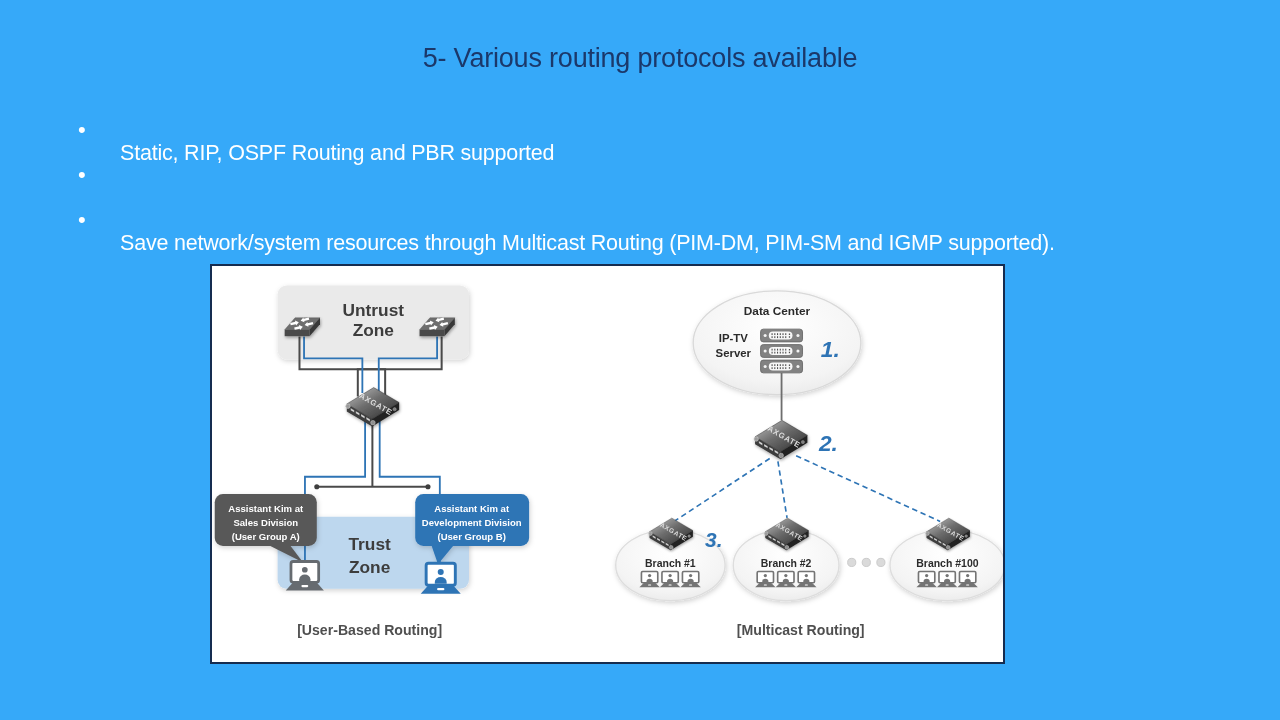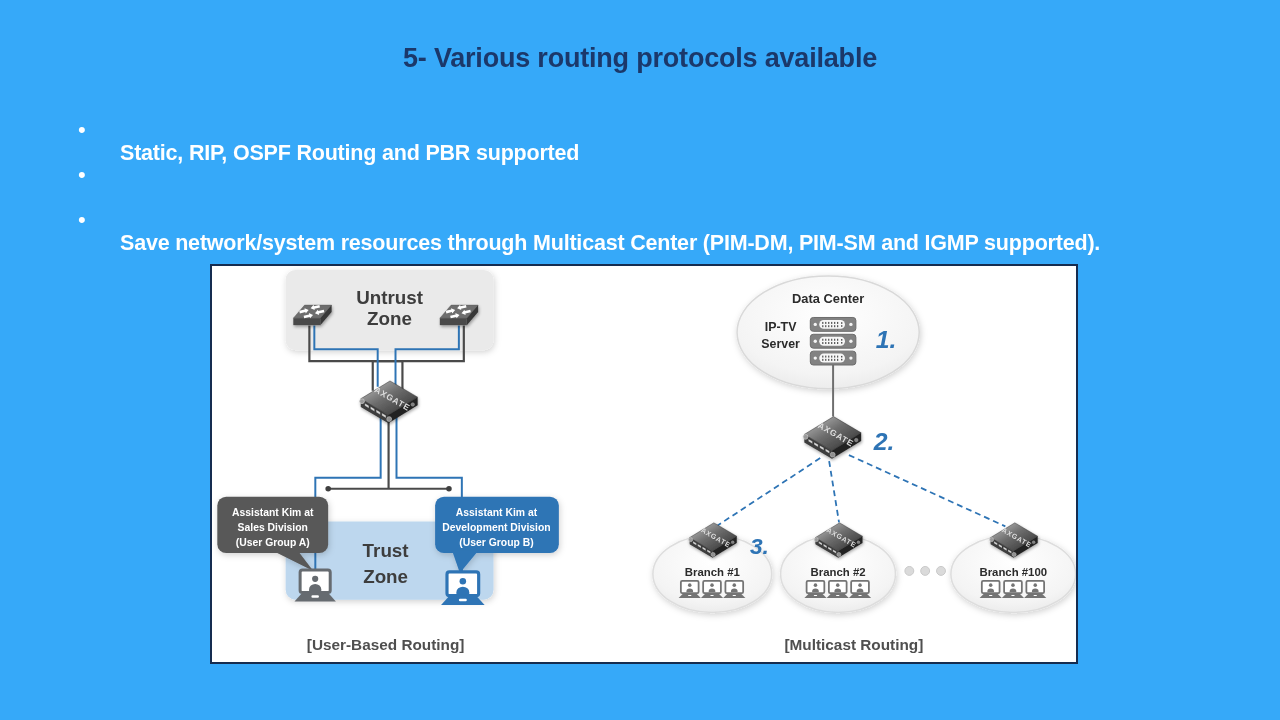--- a/index.html
+++ b/index.html
@@ -3,34 +3,34 @@
 <meta charset="utf-8">
 <style>
   html,body{margin:0;padding:0;background:#222;}
   .slide{
     position:relative;width:1280px;height:720px;overflow:hidden;
     background:#36A9F9;
     font-family:"Liberation Sans",sans-serif;
   }
   .title{
     position:absolute;top:43px;left:0;right:0;text-align:center;
-    font-size:27px;font-weight:bold;color:#1B386A;letter-spacing:-0.2px;
+    font-size:27px;font-weight:normal;color:#1B386A;letter-spacing:-0.2px;
   }
   .bullets{
     position:absolute;left:78px;top:107px;margin:0;padding:0;list-style:none;
   }
   .bullets li{display:flex;align-items:center;height:45px;}
   .bullet-dot{
     width:42px;flex:0 0 42px;color:#fff;font-size:22px;line-height:1;
   }
   .bullet-text{
-    color:#fff;font-size:21.5px;font-weight:700;letter-spacing:-0.2px;white-space:nowrap;margin-top:47px;
+    color:#fff;font-size:21.5px;font-weight:400;letter-spacing:-0.2px;white-space:nowrap;margin-top:47px;
   }
   .panel{
-    position:absolute;left:210px;top:264px;width:868px;height:400px;
+    position:absolute;left:210px;top:264px;width:795px;height:400px;
     background:#fff;border:2px solid #152C50;box-sizing:border-box;
   }
   .panel svg{display:block;width:100%;height:100%;font-family:"Liberation Sans",sans-serif;}
 </style>
 </head>
 <body>
 
 <div class="slide">
 
   <div class="title">5- Various routing protocols available</div>
@@ -38,21 +38,21 @@
   <ul class="bullets">
     <li>
       <span class="bullet-dot">•</span>
       <span class="bullet-text">Static, RIP, OSPF Routing and PBR supported</span>
     </li>
     <li>
       <span class="bullet-dot">•</span>
     </li>
     <li>
       <span class="bullet-dot">•</span>
-      <span class="bullet-text">Save network/system resources through Multicast Center (PIM-DM, PIM-SM and IGMP supported).</span>
+      <span class="bullet-text">Save network/system resources through Multicast Routing (PIM-DM, PIM-SM and IGMP supported).</span>
     </li>
   </ul>
 
   <div class="panel">
     <svg viewBox="0 0 868 400">
       <defs>
         <linearGradient id="gTop" x1="0" y1="0" x2="1" y2="1">
           <stop offset="0" stop-color="#c6c6c6"></stop>
           <stop offset="0.45" stop-color="#6e6e6e"></stop>
           <stop offset="1" stop-color="#2a2a2a"></stop>

